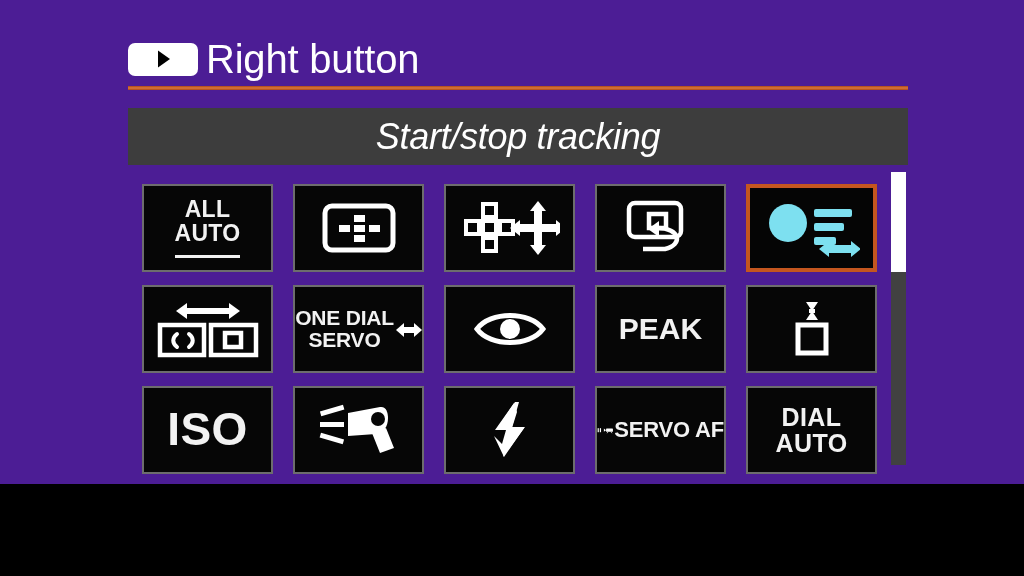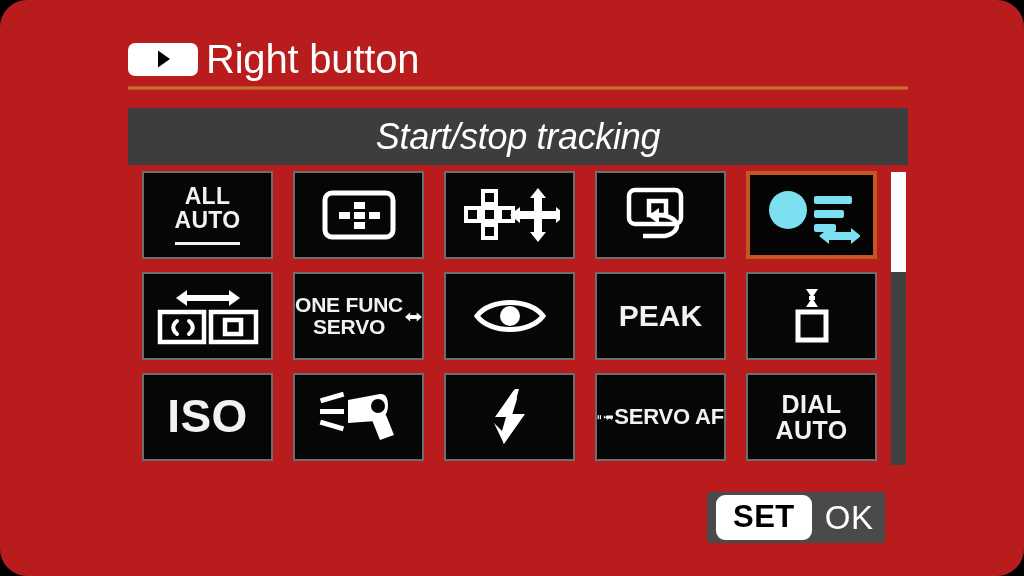--- a/index.html
+++ b/index.html
@@ -10,23 +10,22 @@
   body {
     width: 1024px;
     height: 576px;
     overflow: hidden;
     font-family: "Liberation Sans", sans-serif;
     -webkit-font-smoothing: antialiased;
   }
   #screen {
     position: relative;
     width: 1024px;
-    height: 576px;
-    background: #b91c1c;
-    border-radius: 27px;
+    height: 484px;
+    background: #4c1d95;
   }
 
   
   #title-row {
     position: absolute;
     left: 128px;
     top: 33px;
     width: 780px;
     height: 52px;
     display: flex;
@@ -89,21 +88,21 @@
     line-height: 1;
     font-weight: 400;
     letter-spacing: -0.3px;
     white-space: nowrap;
   }
 
   
   #grid {
     position: absolute;
     left: 142px;
-    top: 171px;
+    top: 184px;
     width: 736px;
     display: grid;
     grid-template-columns: repeat(5, 131px);
     grid-template-rows: repeat(3, 88px);
     column-gap: 20px;
     row-gap: 13px;
   }
   .cell {
     position: relative;
     box-sizing: border-box;
@@ -310,21 +309,21 @@
 
           <rect x="55" y="28" width="45" height="30" fill="none" stroke="#ffffff" stroke-width="4.5"></rect>
           <rect x="69" y="36" width="16" height="14" fill="none" stroke="#ffffff" stroke-width="4.5"></rect>
         </svg>
       </div>
     </div>
 
     <div class="cell">
       <div class="cell-inner row-flex">
         <div class="txt oneshot">
-          <div>ONE FUNC</div>
+          <div>ONE DIAL</div>
           <div>SERVO</div>
         </div>
         <svg width="26" height="20" viewBox="0 0 26 20" style="margin-left:2px;margin-top:2px;" aria-hidden="true">
           <g fill="#ffffff" transform="translate(13,10)">
             <rect x="-8" y="-3" width="16" height="6"></rect>
             <polygon points="-13,0 -5,-7 -5,7"></polygon>
             <polygon points="13,0 5,-7 5,7"></polygon>
           </g>
         </svg>
       </div>
@@ -413,18 +412,14 @@
         </div>
       </div>
     </div>
 
   </div>
 
   <div id="scrollbar">
     <div id="scroll-thumb" style="height: 99.62px; top: 0px;"></div>
   </div>
 
-  <div id="setok">
-    <span id="set-chip">SET</span>
-    <span id="ok-text">OK</span>
-  </div>
 
 </div>
 
 </body></html>

